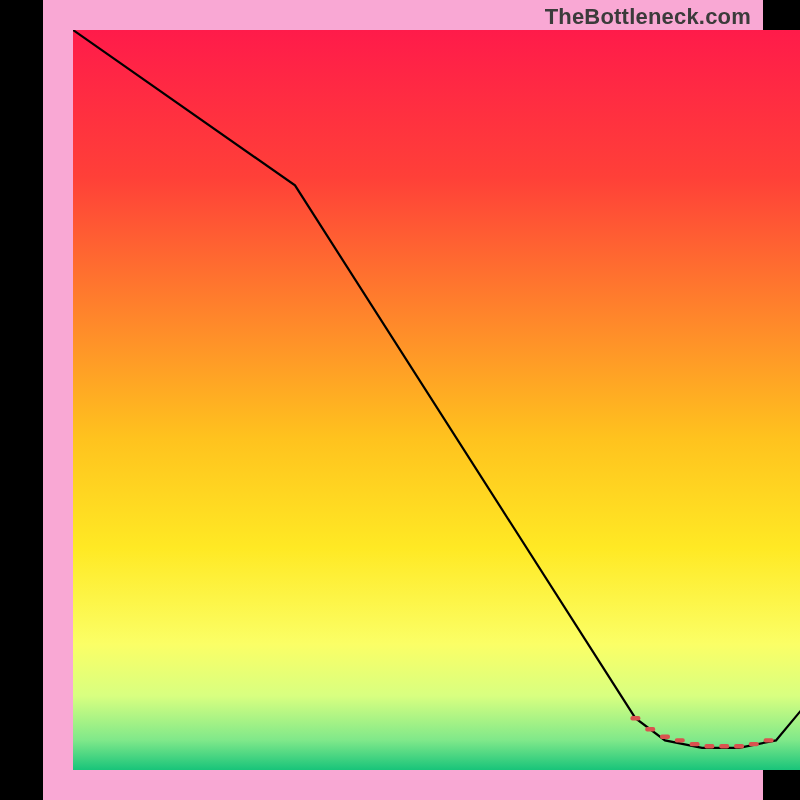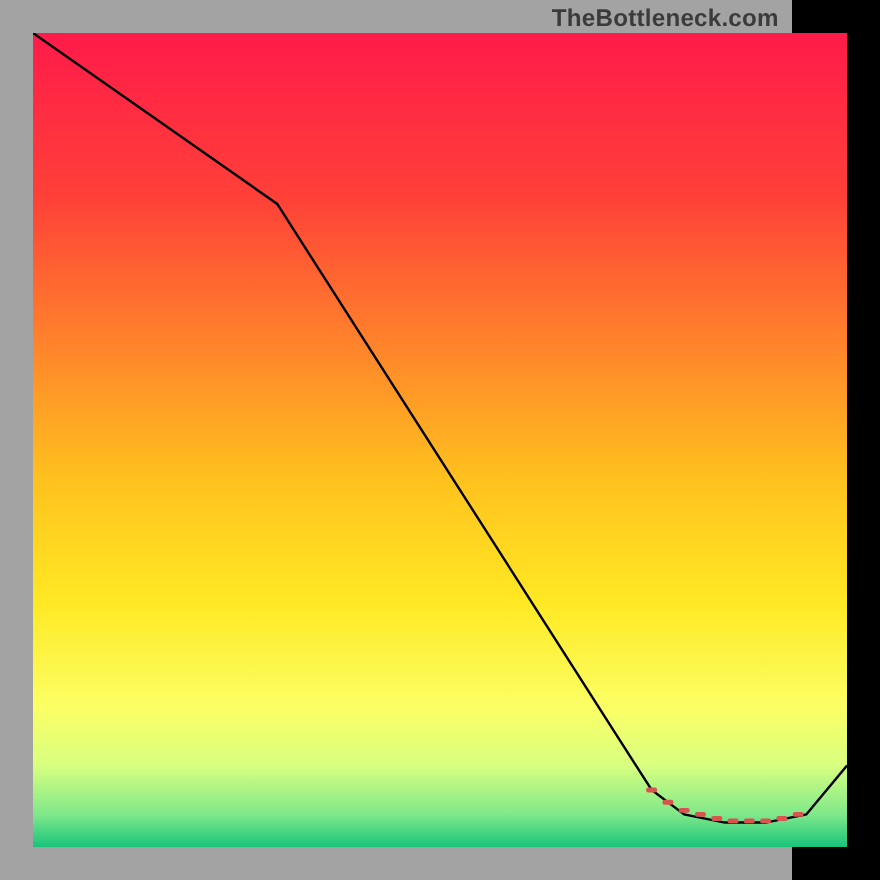--- a/index.html
+++ b/index.html
@@ -8,21 +8,22 @@
     width: 800px;
     height: 800px;
     background: #000;
     font-family: Arial, Helvetica, sans-serif;
     overflow: hidden;
   }
   .frame {
     position: relative;
     width: 720px;
     height: 800px;
-    background: #a3a3a3;
+    background: #f9a8d4;
+    margin-left: 43px;
   }
   .watermark {
     position: absolute;
     top: 4px;
     right: 12px;
     font-size: 22px;
     font-weight: 600;
     color: #3b3b3b;
     letter-spacing: 0.2px;
     z-index: 5;

